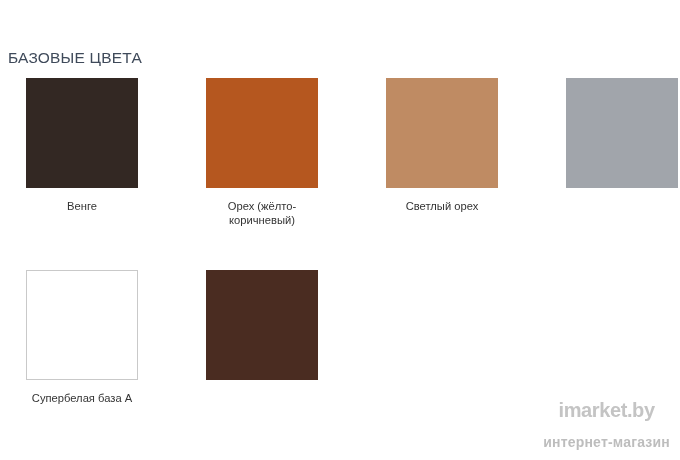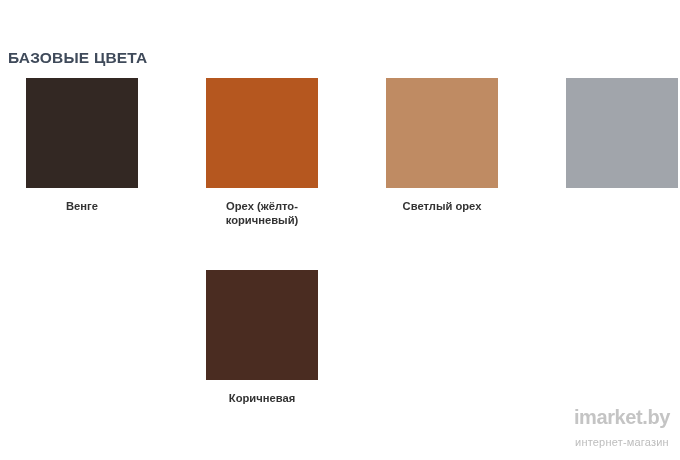--- a/index.html
+++ b/index.html
@@ -21,38 +21,37 @@
     height: 460px;
     background: #ffffff;
   }
 
   
   #section-title {
     position: absolute;
     left: 8px;
     top: 49px;
     font-size: 15.5px;
-    font-weight: bold;
+    font-weight: normal;
     letter-spacing: 0.2px;
     color: #3f4a5a;
     white-space: nowrap;
   }
 
   
   #swatch-grid {
     position: absolute;
     left: 0;
     top: 78px;
     width: 680px;
   }
 
   .swatch-row {
     position: relative;
     height: 192px;
-    font-weight: bold;
   }
 
   .swatch-cell {
     position: absolute;
     top: 0;
     width: 112px;
   }
 
   .swatch-cell.col-0 { left: 26px; }
   .swatch-cell.col-1 { left: 206px; }
@@ -92,23 +91,23 @@
   #watermark-brand {
     font-size: 20px;
     font-weight: bold;
     letter-spacing: -0.4px;
     color: #c4c4c4;
     line-height: 20px;
     white-space: nowrap;
   }
 
   #watermark-tagline {
-    margin-top: 9px;
-    font-size: 11px;
-    font-weight: normal;
+    margin-top: 16px;
+    font-size: 14px;
+    font-weight: bold;
     letter-spacing: 0.2px;
     color: #bdbdbd;
     line-height: 12px;
     white-space: nowrap;
   }
 </style>
 </head>
 <body>
 
 <div id="page">
@@ -127,23 +126,26 @@
         </div>
         <div class="swatch-cell col-1">
           <div class="swatch-chip" style="background-color: rgb(181, 87, 31);"></div>
           <div class="swatch-label">Орех (жёлто-коричневый)</div>
         </div>
         <div class="swatch-cell col-3">
           <div class="swatch-chip" style="background-color: rgb(161, 165, 171);"></div>
         </div>
       </div>
       <div class="swatch-row">
+        <div class="swatch-cell col-0">
+          <div class="swatch-chip bordered" style="background-color: rgb(255, 255, 255);"></div>
+          <div class="swatch-label">Супербелая база А</div>
+        </div>
         <div class="swatch-cell col-1">
           <div class="swatch-chip" style="background-color: rgb(74, 44, 33);"></div>
-          <div class="swatch-label">Коричневая</div>
         </div>
       </div>
     </div>
 
   <div id="watermark">
     <div id="watermark-brand">imarket.by</div>
     <div id="watermark-tagline">интернет-магазин</div>
   </div>
 
 </div>

